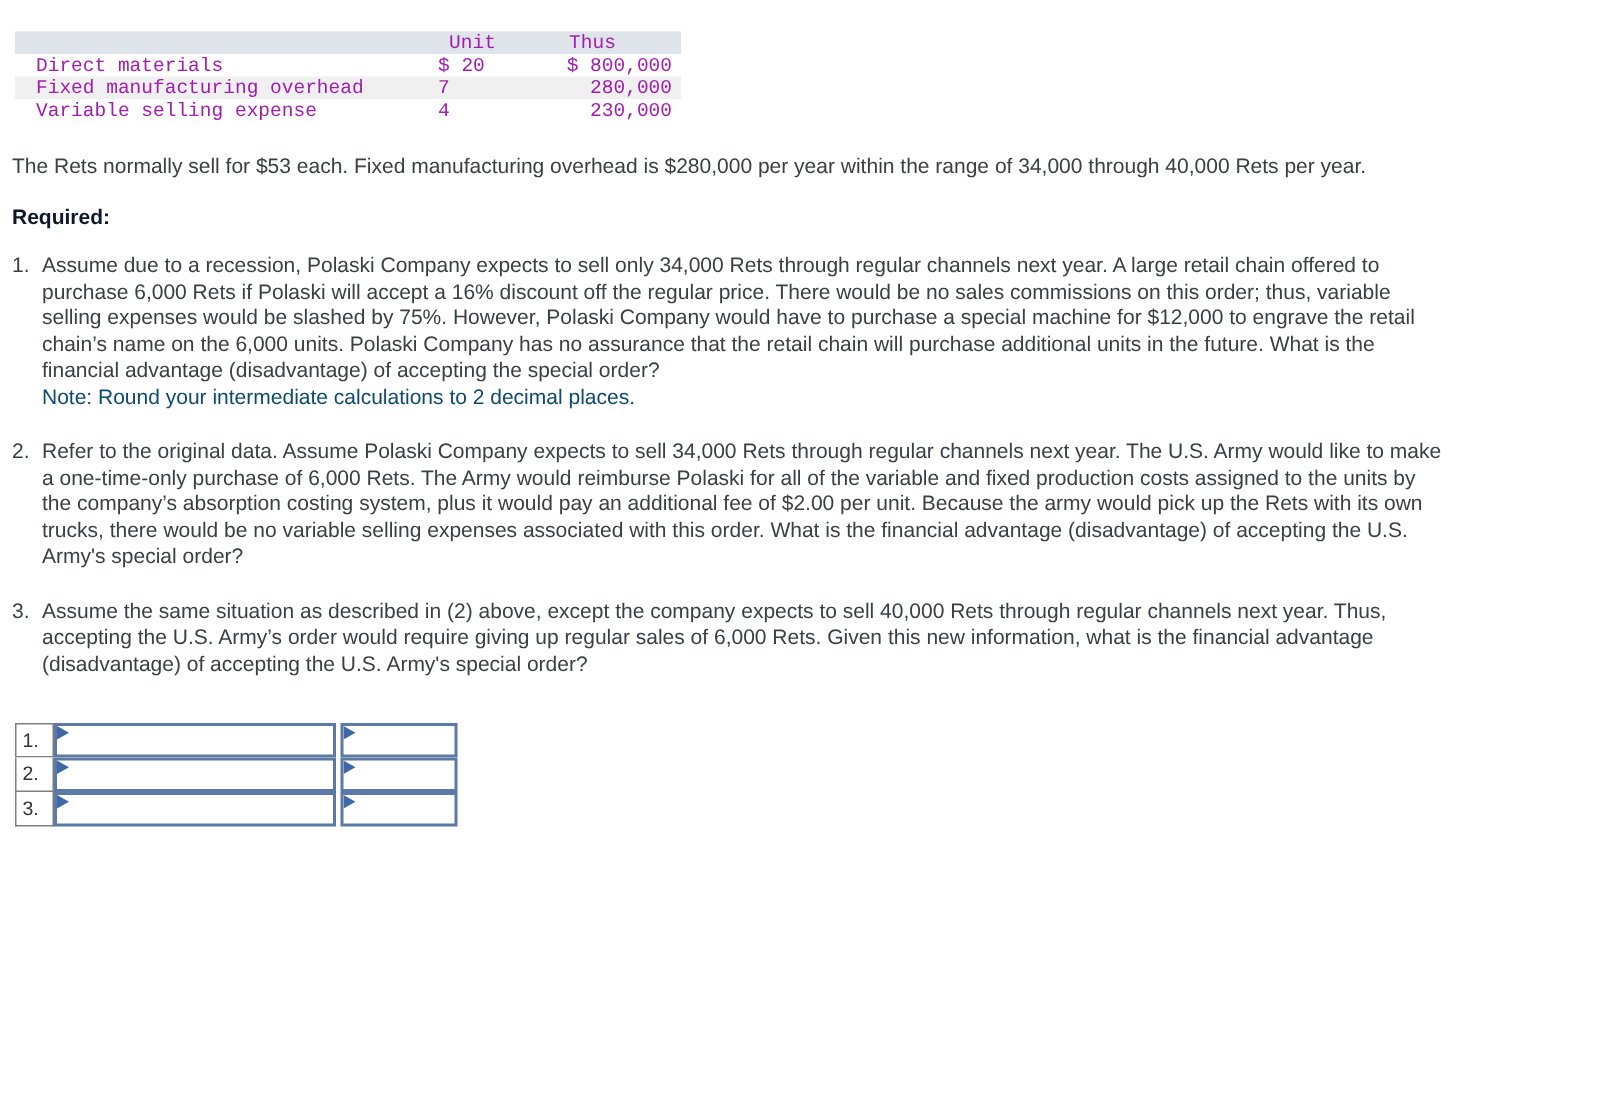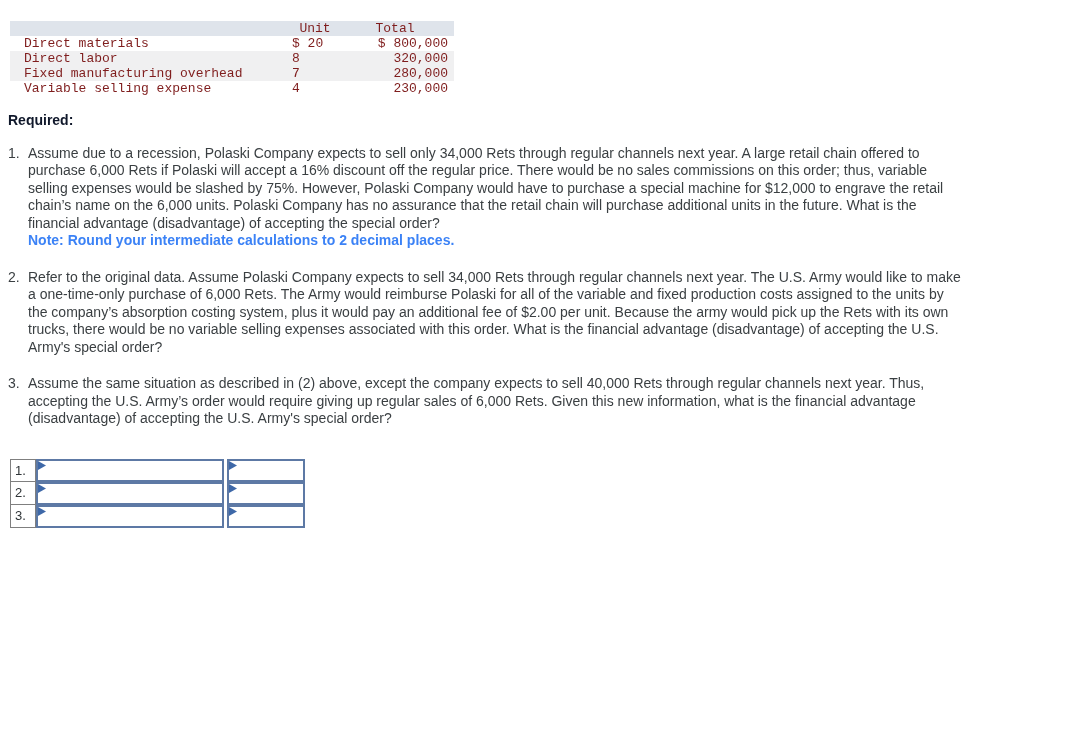--- a/index.html
+++ b/index.html
@@ -14,21 +14,21 @@
   }
   .page { padding: 6px 8px; }
   .intro { max-width: 910px; }
 
   
   .cost-table-wrap { margin: 15px 0 0 2px; }
   table.cost-table {
     border-collapse: collapse;
     font-family: "Liberation Mono", monospace;
     font-size: 13px; line-height: 15px;
-    color: #7f1d1d;
+    color: #a21caf;
     white-space: pre;
   }
   table.cost-table td, table.cost-table th {
     padding: 0; height: 15px; font-weight: normal; vertical-align: middle;
   }
   .col-item  { width: 282px; text-align: left; padding-left: 14px !important; }
   .col-unit  { width: 50px;  padding-right: 4px !important; }
   .col-total { width: 112px; text-align: right; padding-right: 6px !important; }
   th.col-unit, th.col-total { text-align: center !important; }
   tr.hdr    { background: #dfe4eb; }
@@ -39,21 +39,21 @@
 
   .para2 { margin-top: 21px; max-width: 930px; }
 
   .required { margin-top: 16px; font-weight: bold; color: #0f172a; }
 
   
   .req-list { margin-top: 15px; }
   .req-item { display: flex; margin-bottom: 19px; max-width: 955px; }
   .req-num { width: 20px; flex: 0 0 20px; text-align: left; }
   .req-body { flex: 1; }
-  .req-note { color: #3b82f6; font-weight: bold; }
+  .req-note { color: #0c4a6e; font-weight: normal; }
 
   
   .answer-table { margin: 31px 0 0 2px; }
   .ans-row { display: flex; align-items: stretch; height: 23px; }
   .ans-label {
     width: 26px; flex: 0 0 26px;
     border: 1px solid #7f7f7f;
     font-size: 13px; color: #2f3437;
     padding: 3px 0 0 4px;
     background: #ffffff;
@@ -80,45 +80,41 @@
 <body>
 
 <div class="page">
 
 
   <div class="cost-table-wrap">
     <table class="cost-table">
       <tbody><tr class="hdr">
         <th class="col-item"></th>
         <th class="col-unit">Unit</th>
-        <th class="col-total">Total</th>
+        <th class="col-total">Thus</th>
       </tr>
       <tr>
         <td class="col-item">Direct materials</td>
         <td class="col-unit">$ 20</td>
         <td class="col-total">$ 800,000</td>
-      </tr>
-      <tr class="stripe">
-        <td class="col-item">Direct labor</td>
-        <td class="col-unit">8</td>
-        <td class="col-total">320,000</td>
       </tr>
       <tr class="stripe">
         <td class="col-item">Fixed manufacturing overhead</td>
         <td class="col-unit">7</td>
         <td class="col-total">280,000</td>
       </tr>
       <tr>
         <td class="col-item">Variable selling expense</td>
         <td class="col-unit">4</td>
         <td class="col-total">230,000</td>
       </tr>
     </tbody></table>
   </div>
 
+  <div class="para2">The Rets normally sell for $53 each. Fixed manufacturing overhead is $280,000 per year within the range of 34,000 through 40,000 Rets per year.</div>
 
   <div class="required">Required:</div>
 
   <div class="req-list">
     <div class="req-item">
       <div class="req-num">1.</div>
       <div class="req-body">
         <span>Assume due to a recession, Polaski Company expects to sell only 34,000 Rets through regular channels next year. A large retail chain offered to purchase 6,000 Rets if Polaski will accept a 16% discount off the regular price. There would be no sales commissions on this order; thus, variable selling expenses would be slashed by 75%. However, Polaski Company would have to purchase a special machine for $12,000 to engrave the retail chain’s name on the 6,000 units. Polaski Company has no assurance that the retail chain will purchase additional units in the future. What is the financial advantage (disadvantage) of accepting the special order?</span>
         <div class="req-note">Note: Round your intermediate calculations to 2 decimal places.</div>
       </div>

